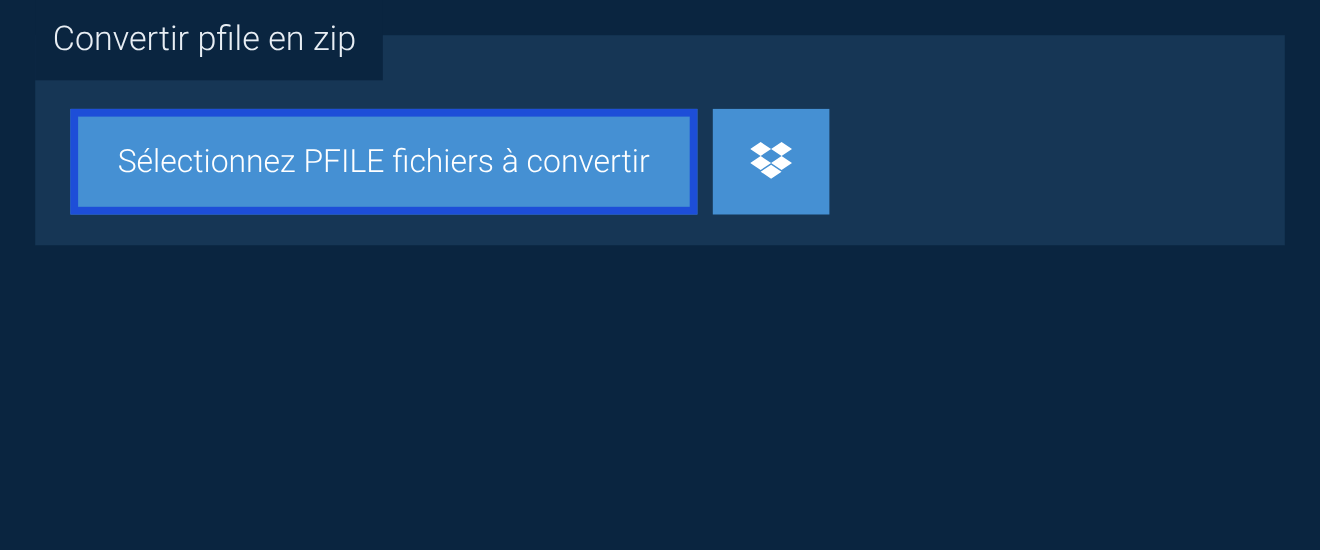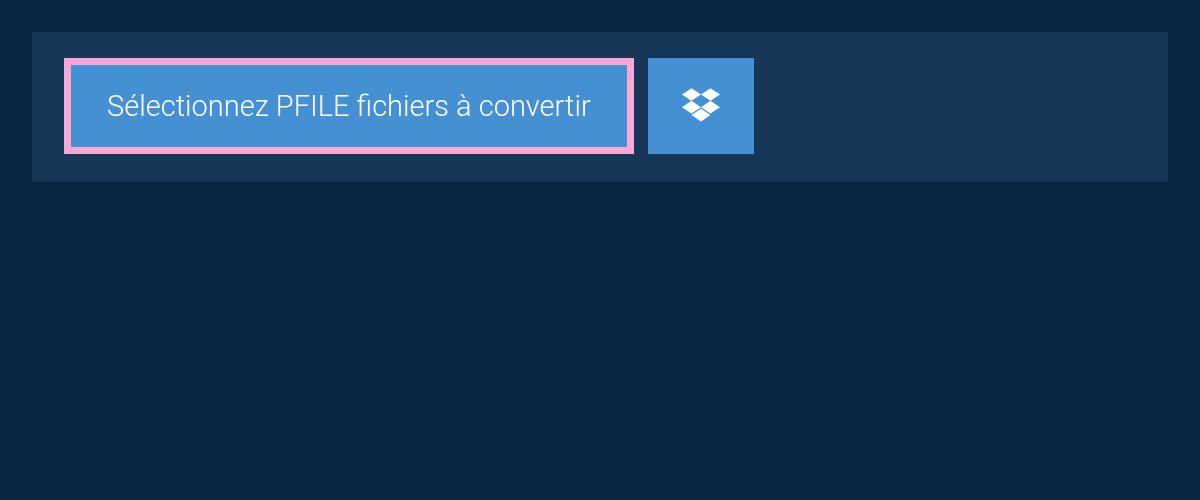--- a/index.html
+++ b/index.html
@@ -35,21 +35,21 @@
       display: flex;
       padding: 26px 32px 28px 32px;
       gap: 14px;
       align-items: stretch;
     }
     .select-files-button {
       background: #4590d3;
       color: #ffffff;
       font-size: 29px;
       font-weight: 300;
-      border: 7px solid #f9a8d4;
+      border: 7px solid #1d4ed8;
       padding: 24px 36px;
       cursor: pointer;
       display: flex;
       align-items: center;
       justify-content: center;
       text-align: center;
       white-space: nowrap;
     }
     .dropbox-button {
       background: #4590d3;
@@ -62,20 +62,25 @@
     .dropbox-button svg {
       width: 38px;
       height: 38px;
       fill: #ffffff;
     }
   </style>
 </head>
 <body>
 
 <div class="panel">
+  <div class="tab-bar">
+    <div class="tab">
+      <span>Convertir pfile en zip</span>
+    </div>
+  </div>
   <div class="upload-row">
     <div class="select-files-button">
       <span>Sélectionnez PFILE fichiers à convertir</span>
     </div>
     <div class="dropbox-button">
       <span>
         <svg viewBox="0 0 24 24">
           <path d="M6 2 L12 6 L6 10 L0 6 Z M18 2 L24 6 L18 10 L12 6 Z M6 10 L12 14 L6 18 L0 14 Z M18 10 L24 14 L18 18 L12 14 Z M6 19 L12 15 L18 19 L12 23 Z"></path>
         </svg>
       </span>

